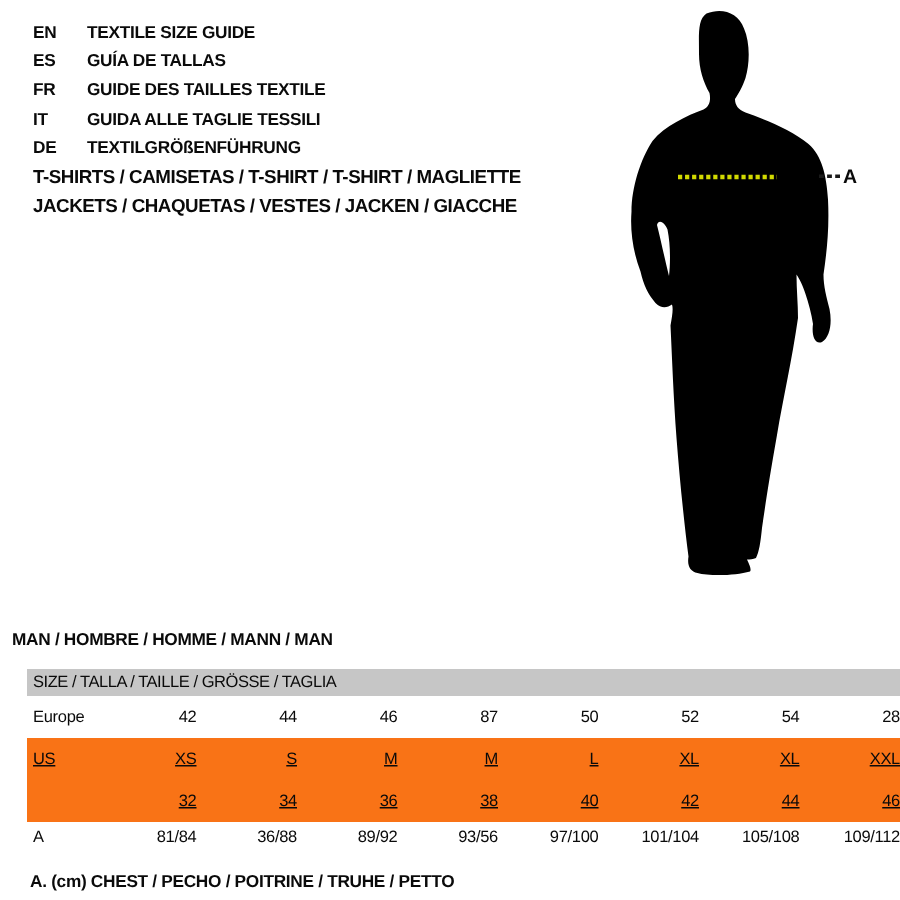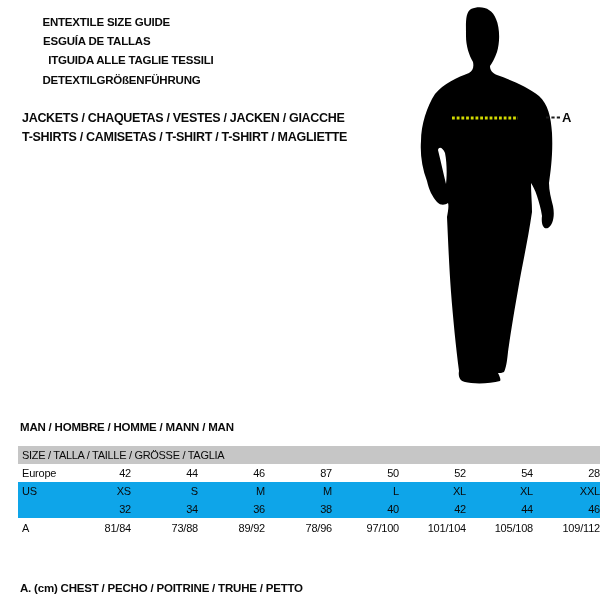--- a/index.html
+++ b/index.html
@@ -5,44 +5,44 @@
   * { margin:0; padding:0; box-sizing:border-box; }
   body { width:600px; height:600px; background:#ffffff;
          font-family:"Liberation Sans", sans-serif; color:#0a0a0a;
          letter-spacing:-0.2px; }
   .canvas { position:relative; width:600px; height:600px; background:#fff; overflow:hidden; }
 
   
   .lang-list { position:absolute; left:22px; top:12px; }
   .lang-row { display:flex; height:19.3px; align-items:center;
               font-size:11.5px; font-weight:700; }
-  .lang-code { width:36px;text-align:right; }
+  .lang-code { width:36px; }
 
   
   .categories { position:absolute; left:22px; top:108px; }
   .category-line { height:19.5px; font-size:12.5px; font-weight:700;
                    display:flex; align-items:center; letter-spacing:-0.3px; }
 
   
   .figure-svg { position:absolute; left:0; top:0; width:600px; height:600px; }
   .measure-label { position:absolute; left:562px; top:110px; font-size:13px;
                    font-weight:600; letter-spacing:0; }
 
   
-  .section-title { position:absolute; left:20px; top:421px;
+  .section-title { position:absolute; left:8px; top:421px;
                    font-size:11.5px; font-weight:700; letter-spacing:-0.2px; }
 
   
   .size-table { position:absolute; left:18px; top:446px; width:582px; font-size:11px; }
   .table-header { height:18px; background:#c6c6c6; display:flex; align-items:center;
                   padding-left:4px; letter-spacing:-0.3px; }
   .t-row { display:grid; grid-template-columns:46px repeat(8, 1fr); align-items:center; }
-  .t-row.h17 { height:18px; }
+  .t-row.h17 { height:28px; }
   .t-row.h19 { height:19px; }
-  .t-row.shaded { background:#0ea5e9; }
+  .t-row.shaded { background:#f97316;text-decoration:underline; }
   .row-label { padding-left:4px; text-align:left; }
   .cell { text-align:right; }
 
   
   .footnote { position:absolute; left:20px; top:550px;
               font-size:11.5px; font-weight:700; letter-spacing:-0.2px;margin-top:32px; }
 </style>
 </head>
 <body>
 
@@ -51,32 +51,36 @@
   <div class="lang-list">
     <div class="lang-row">
       <span class="lang-code">EN</span>
       <span>TEXTILE SIZE GUIDE</span>
     </div>
     <div class="lang-row">
       <span class="lang-code">ES</span>
       <span>GUÍA DE TALLAS</span>
     </div>
     <div class="lang-row">
+      <span class="lang-code">FR</span>
+      <span>GUIDE DES TAILLES TEXTILE</span>
+    </div>
+    <div class="lang-row">
       <span class="lang-code">IT</span>
       <span>GUIDA ALLE TAGLIE TESSILI</span>
     </div>
     <div class="lang-row">
       <span class="lang-code">DE</span>
       <span>TEXTILGRÖßENFÜHRUNG</span>
     </div>
   </div>
 
   <div class="categories">
+    <div class="category-line">T-SHIRTS / CAMISETAS / T-SHIRT / T-SHIRT / MAGLIETTE</div>
     <div class="category-line">JACKETS / CHAQUETAS / VESTES / JACKEN / GIACCHE</div>
-    <div class="category-line">T-SHIRTS / CAMISETAS / T-SHIRT / T-SHIRT / MAGLIETTE</div>
   </div>
 
   <svg class="figure-svg" viewBox="0 0 600 600" xmlns="http://www.w3.org/2000/svg">
     <path fill="#000000" fill-rule="evenodd" d="
       M 471,9
       C 481,5 492,8 496,19
       C 500,28 500,42 497,52
       C 495,58 492,63 490,66
       C 490,70 492,73 497,75
       C 511,80 528,87 539,96
@@ -154,23 +158,23 @@
       <span class="cell">38</span>
       <span class="cell">40</span>
       <span class="cell">42</span>
       <span class="cell">44</span>
       <span class="cell">46</span>
     </div>
 
     <div class="t-row h19">
       <span class="row-label">A</span>
       <span class="cell">81/84</span>
-      <span class="cell">73/88</span>
+      <span class="cell">36/88</span>
       <span class="cell">89/92</span>
-      <span class="cell">78/96</span>
+      <span class="cell">93/56</span>
       <span class="cell">97/100</span>
       <span class="cell">101/104</span>
       <span class="cell">105/108</span>
       <span class="cell">109/112</span>
     </div>
   </div>
 
   <div class="footnote">A. (cm) CHEST / PECHO / POITRINE / TRUHE / PETTO</div>
 
 </div>

